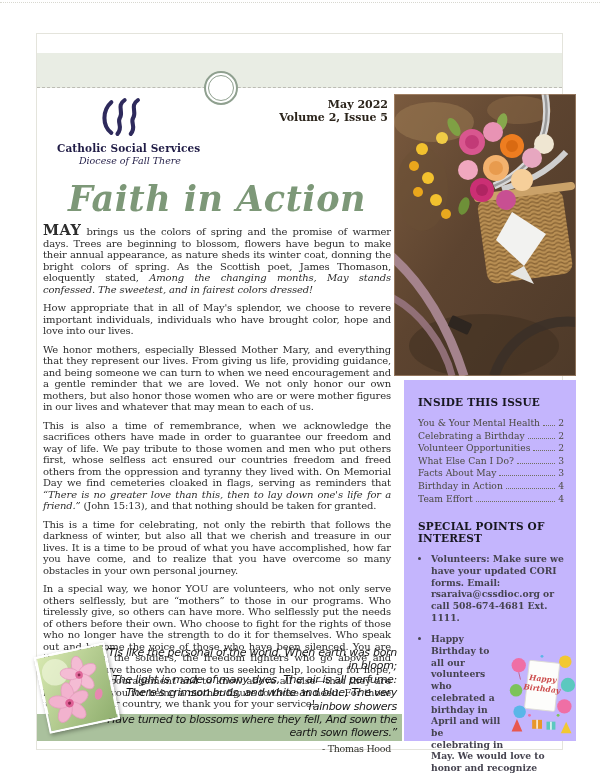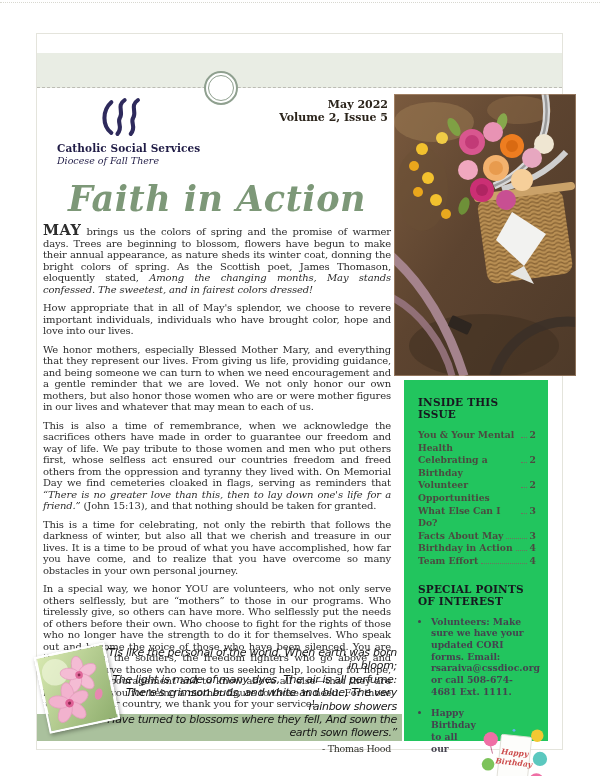--- a/index.html
+++ b/index.html
@@ -10,44 +10,44 @@
 
   .paper { position:absolute; left:36px; top:33px; width:527px; height:717px; background:#ffffff;
            border:1px solid #e4e4dc; }
 
   .band { position:absolute; left:0; top:19px; width:100%; height:35px; background:#e9ede4;
           border-bottom:1px dashed #bcbcb4; }
   .circle-ornament { position:absolute; top:37px; left:167px; width:34px; height:34px; border-radius:50%;
           background:#fff; border:2px solid #8fa08f; z-index:5; }
   .circle-ornament::after { content:""; position:absolute; inset:2px; border-radius:50%; border:1px solid #8fa08f; }
 
-  .logo-block { position:absolute; left:20px; top:60px; width:124px; text-align:left; color:#201c46; z-index:6; }
+  .logo-block { position:absolute; left:20px; top:60px; width:124px; text-align:right; color:#201c46; z-index:6; }
   .logo-swoosh { display:block; margin:0 auto 2px; }
   .org-name { font-size:10.5px; font-weight:bold; letter-spacing:0.1px; white-space:nowrap; }
   .org-division { font-size:9.5px; font-style:italic; margin-top:1px; }
 
   .date-block { position:absolute; top:64px; right:174px; width:160px; text-align:right;
                 font-size:11px; font-weight:bold; line-height:13px; color:#2b241b; }
 
   .nl-title { position:absolute; left:6px; top:144px; width:348px; text-align:center;
               font-size:35px; font-weight:bold; font-style:italic; color:#7d9878; letter-spacing:0.5px; }
 
   .article { position:absolute; left:6px; top:190px; width:348px; text-align:justify;
              font-size:10px; line-height:11.5px; letter-spacing:-0.15px; color:#2d2d2d; }
   .article p { margin:0 0 7px 0; }
   .lead { font-size:14.5px; font-weight:bold; letter-spacing:0.4px; }
   .it { font-style:italic; }
 
   .hero-photo { position:absolute; left:357px; top:60px; width:182px; height:282px; z-index:4; }
 
-  .sidebar { position:absolute; left:367px; top:346px; width:144px; height:361px; background:#22c55e;
+  .sidebar { position:absolute; left:367px; top:346px; width:172px; height:361px; background:#c4b5fd;
              padding:16px 12px 6px 14px; z-index:3; }
   .sb-heading { font-size:10.5px; font-weight:bold; color:#17171f; letter-spacing:0.2px; margin-bottom:9px; }
   .toc { margin-bottom:4px; }
-  .toc-row { display:flex; align-items:baseline; font-size:9.2px; font-weight:bold; color:#4b4a40;
+  .toc-row { display:flex; align-items:baseline; font-size:9.2px; font-weight:normal; color:#4b4a40;
              line-height:12.6px;justify-content:space-between; }
   .toc-leader { flex:1; border-bottom:1px dotted #71705f; margin:0 3px 2px 3px; min-width:6px; }
   .sb-heading2 { margin-top:15px; line-height:12px; }
   .sb-list { list-style:disc; padding-left:13px; margin-top:9px; }
   .sb-list li { font-size:9.2px; font-weight:bold; color:#45434f; line-height:11.7px; margin-bottom:10px;
                 text-align:left; }
   .bday-art { float:right; width:68px; height:92px; margin:14px -12px 0 3px; }
 
   .quote-block { position:absolute; left:60px; top:612px; width:300px; text-align:right; z-index:6;
                  font-family:"DejaVu Sans", sans-serif; font-style:italic; font-size:11px;

